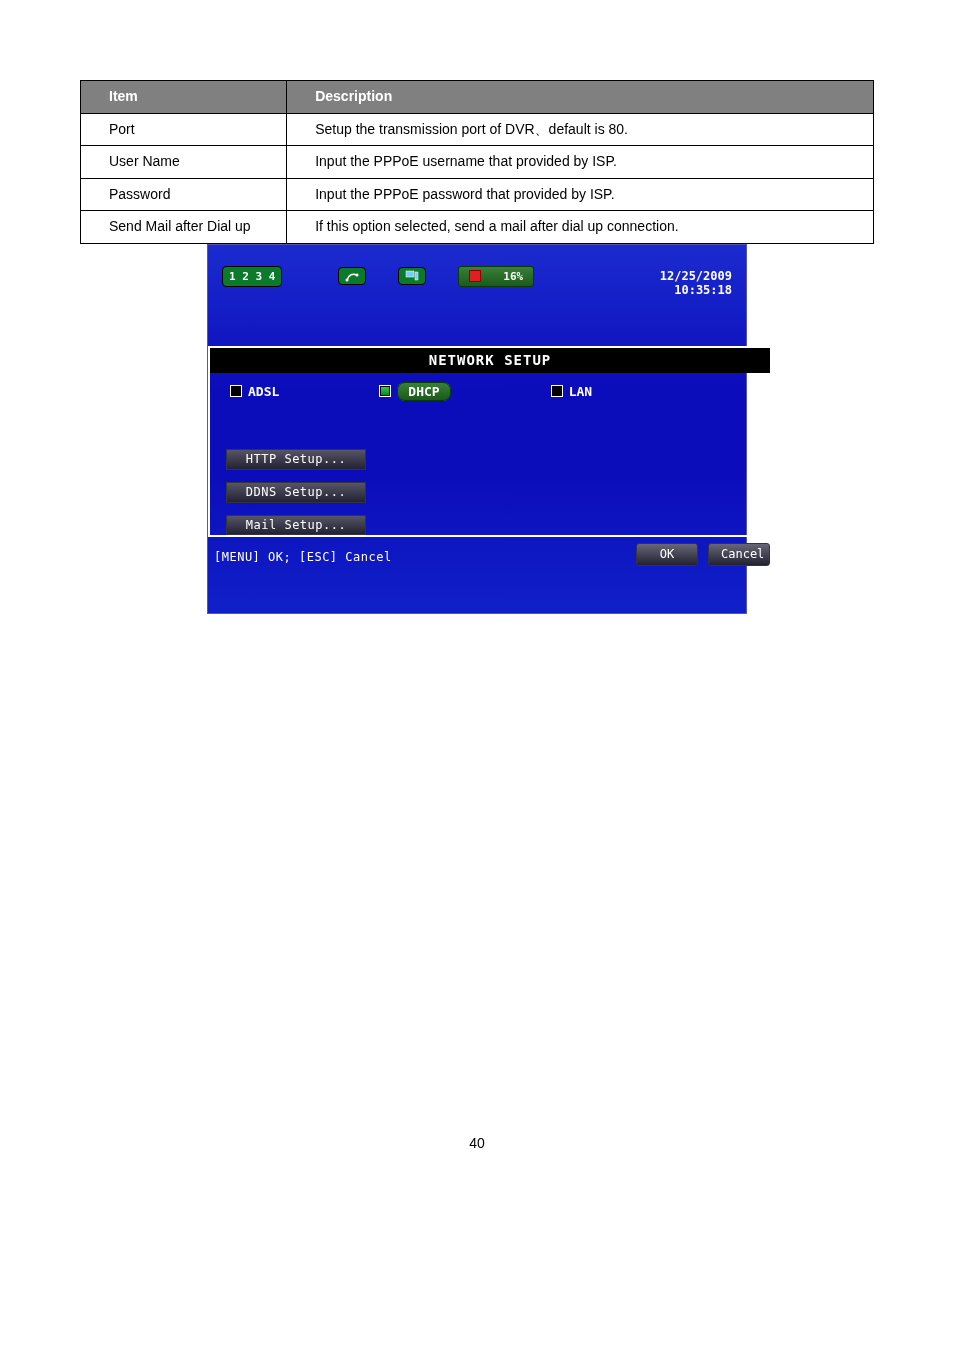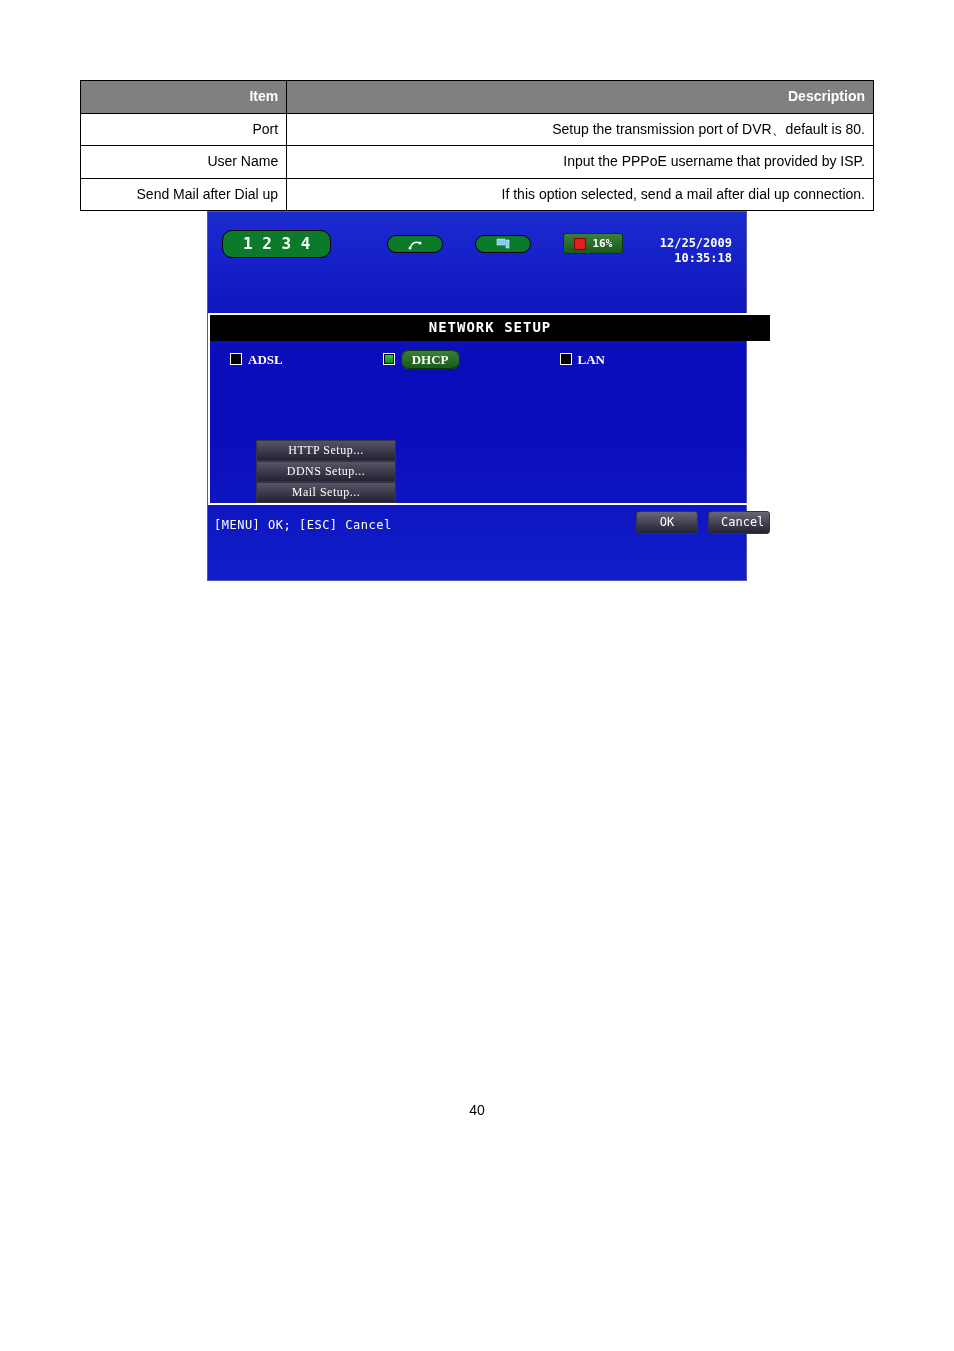--- a/index.html
+++ b/index.html
@@ -14,23 +14,23 @@
   .page {
     padding: 40px 80px 60px 80px;
   }
   .tbl {
     width: 100%;
     border-collapse: collapse;
     margin-top: 40px;
   }
   .tbl th, .tbl td {
     border: 1px solid #000;
-    padding: 6px 8px;
-    font-size: 14px;
-    text-align: right;
+    padding: 6px 28px;
+    font-size: 14px;
+    text-align: left;
   }
   .tbl th {
     background: #808080;
     color: #ffffff;
     font-weight: bold;
   }
   .section-num {
     font-size: 18px;
     font-weight: bold;
     margin-top: 40px;
@@ -58,36 +58,36 @@
     display: flex;
     align-items: center;
     padding: 10px 14px 0 14px;
     gap: 8px;
     font-size: 12px;
     font-weight: bold;
   }
   .badge {
     background: #0b7a2a;
     border: 1px solid #000;
-    border-radius: 10px;
-    padding: 2px 20px;
+    border-radius: 4px;
+    padding: 2px 6px;
     display: inline-flex;
     align-items: center;
     gap: 4px;
-    font-size: 16px;
+    font-size: 11px;
     color: #fff;
   }
   .red-square { width:12px; height:12px; background:#e02020; display:inline-block; border:1px solid #800; }
   .pct-badge {
     background: linear-gradient(#3a7f3a,#1a5a1a);
     border: 1px solid #0a3a0a;
     border-radius: 3px;
     padding: 2px 10px;
     font-size: 11px;
-    display:flex; align-items:center; gap:6px;
+    display:flex; align-items:center; gap:22px;
   }
   .status-right {
     margin-left: auto;
     text-align: right;
     line-height: 1.2;
     margin-top: 14px;
   }
   .net-panel {
     margin: 48px auto 0 auto;
     width: 564px;
@@ -102,21 +102,20 @@
     font-weight: bold;
     font-size: 14px;
     letter-spacing: 1px;
   }
   .net-body {
     border: 2px solid #fff;
     border-top: none;
     padding: 10px 18px 10px 14px;
     min-height: 164px;
     position: relative;
-    font-family: Liberation Serif, serif;
   }
   .net-options {
     display: flex;
     gap: 100px;
     font-size: 13px;
     font-weight: bold;
     padding-left: 6px;
   }
   .cb {
     width: 12px; height: 12px; border: 1px solid #fff;
@@ -128,25 +127,25 @@
     margin:1px; background: linear-gradient(#2ecc4f,#0a8a1f);
   }
   .selected-opt {
     background: linear-gradient(#3a7f3a,#1a5a1a);
     border-radius: 8px;
     padding: 1px 10px;
     border: 1px solid #0a3a0a;
   }
   .setup-list {
     position: absolute;
-    left: 46px;
+    left: 16px;
     bottom: 0;
     display: flex;
     flex-direction: column;
-    gap: 0;
+    gap: 12px;
   }
   .setup-btn {
     width: 140px;
     text-align: center;
     font-size: 12px;
     padding: 1px 0;
     background: linear-gradient(#556,#223);
     border: 1px solid #334;
     color: #fff;
     letter-spacing: 0.5px;
@@ -183,20 +182,24 @@
       </tr>
     </thead>
     <tbody>
       <tr>
         <td>Port</td>
         <td>Setup the transmission port of DVR、default is 80.</td>
       </tr>
       <tr>
         <td>User Name</td>
         <td>Input the PPPoE username that provided by ISP.</td>
+      </tr>
+      <tr>
+        <td>Password</td>
+        <td>Input the PPPoE password that provided by ISP.</td>
       </tr>
       <tr>
         <td>Send Mail after Dial up</td>
         <td>If this option selected, send a mail after dial up connection.</td>
       </tr>
     </tbody>
   </table>
 
 
   <div class="screenshot-wrap">

